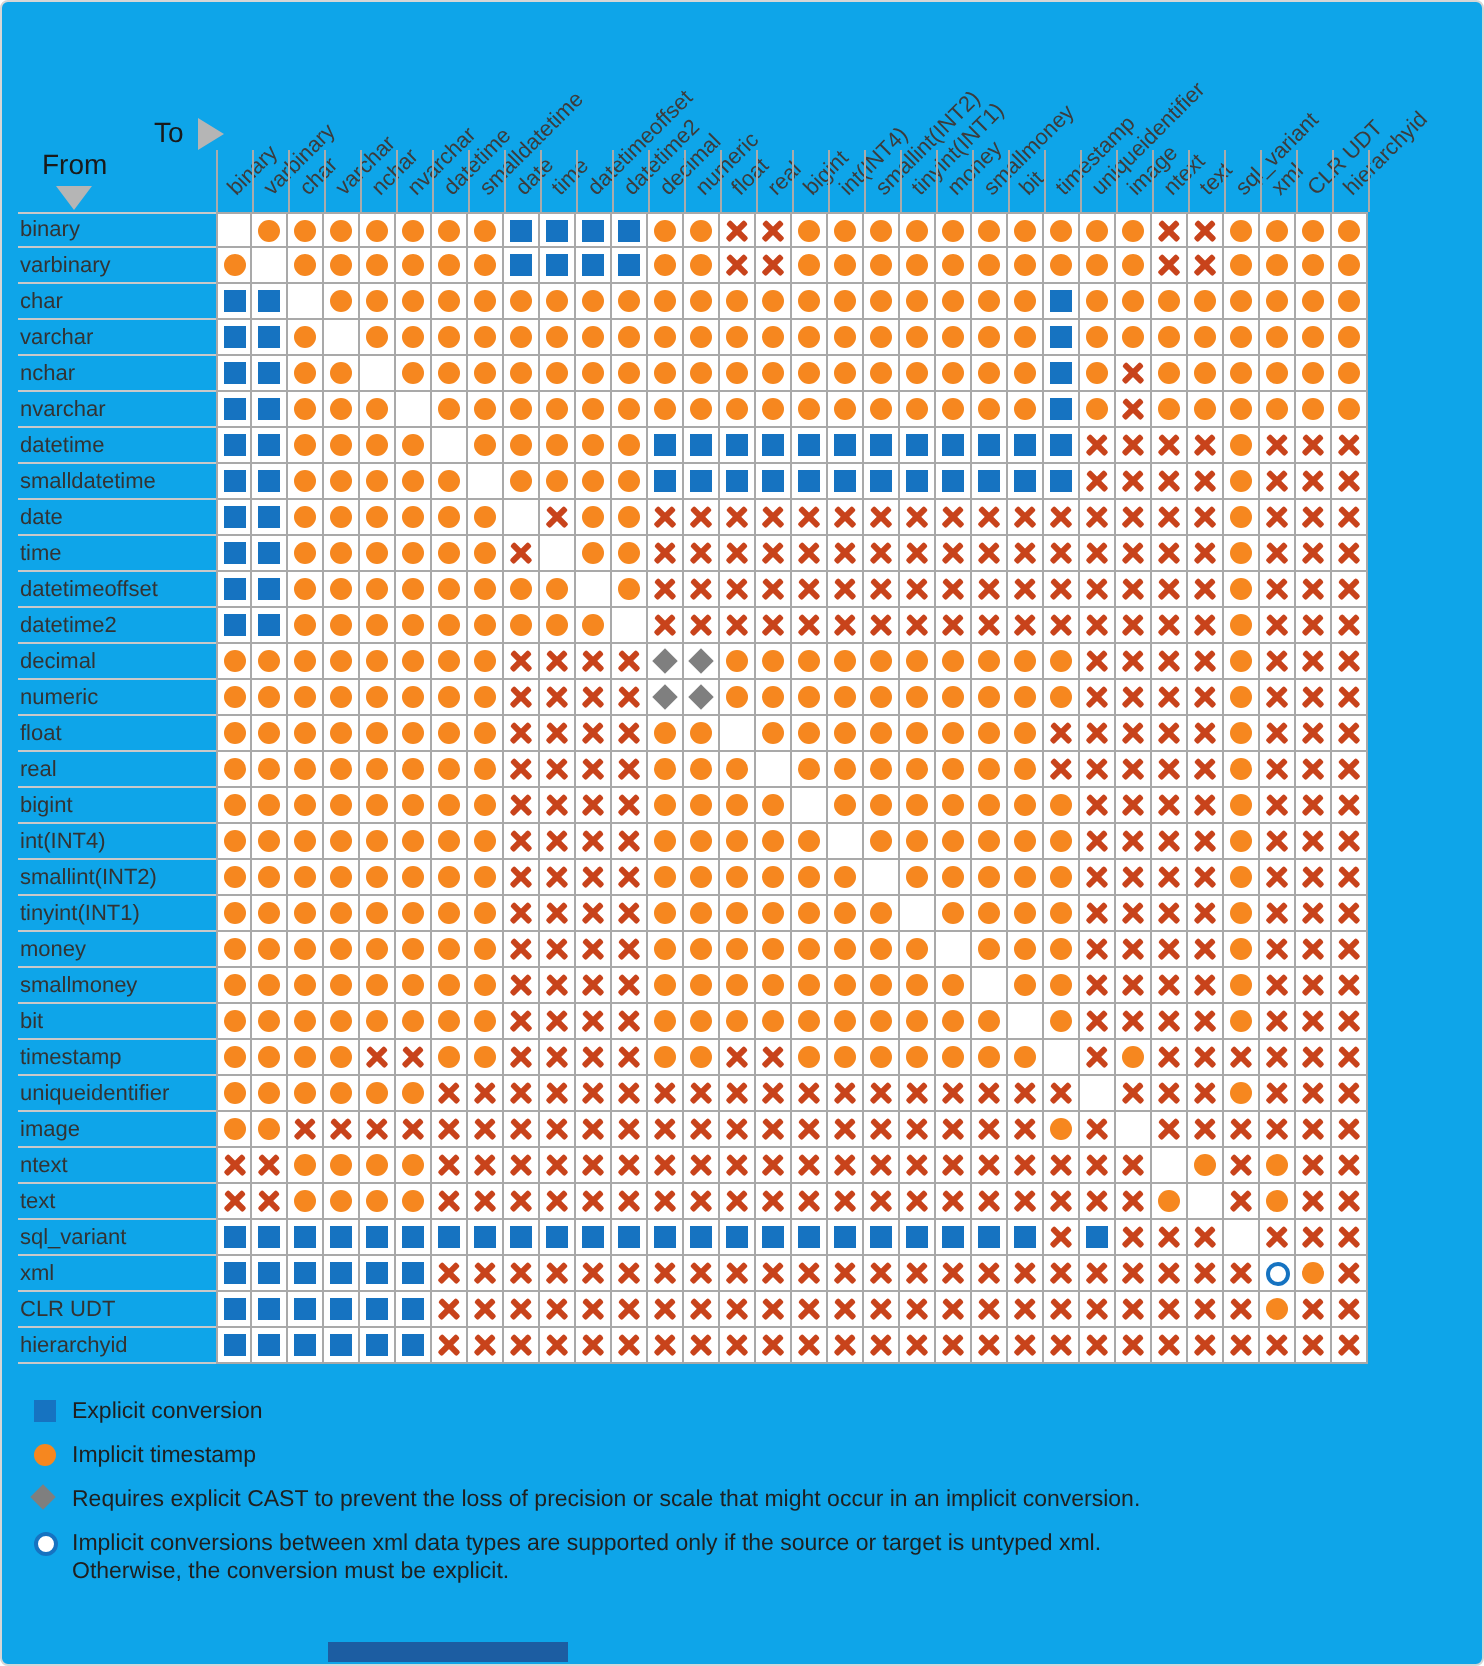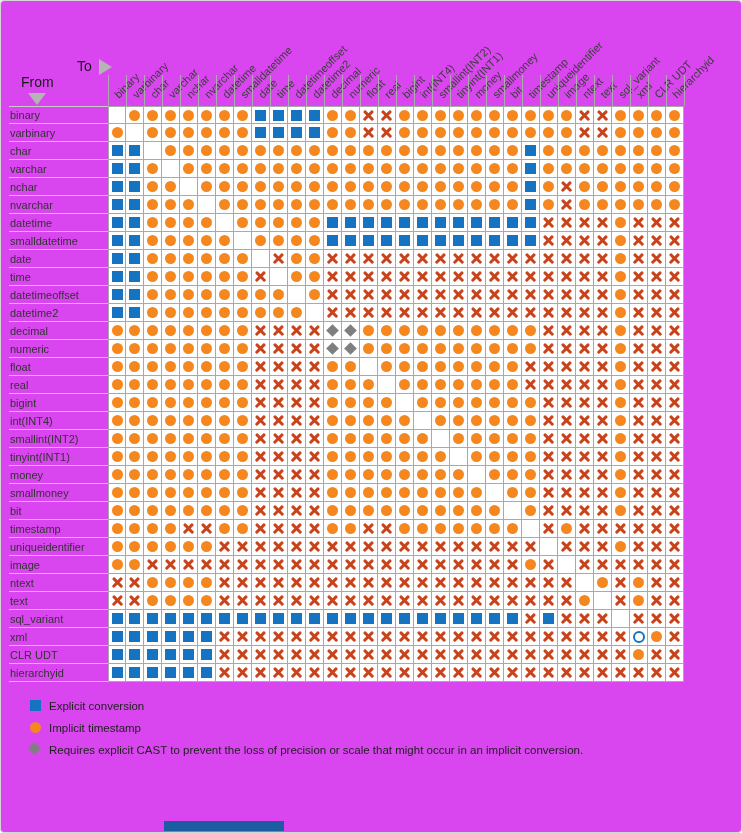--- a/index.html
+++ b/index.html
@@ -1,16 +1,16 @@
 <!DOCTYPE html>
 <html style="--c-explicit: #1673C1; --c-implicit: #F6871F; --c-notallowed: #C8431B; --c-diamond: #7F7F7F; --c-bar: #1C5DA2;"><head>
 <meta charset="utf-8">
 <style>
   html,body{margin:0;padding:0;background:#fff;font-family:"Liberation Sans",sans-serif;}
-  .page{position:relative;width:740px;height:831px;border:1px solid #d6d6d6;border-radius:4px;background:#d946ef;overflow:hidden;}
+  .page{position:relative;width:740px;height:831px;border:1px solid #d6d6d6;border-radius:4px;background:#0ea5e9;overflow:hidden;}
 
   
   .to-label{position:absolute;left:76px;top:57px;font-size:14px;color:#1a1a1a;}
   .to-triangle{position:absolute;left:98px;top:58px;width:0;height:0;
     border-left:13px solid #b5b5b5;border-top:8px solid transparent;border-bottom:8px solid transparent;}
   .from-label{position:absolute;left:20px;top:73px;font-size:14px;color:#1a1a1a;}
   .from-triangle{position:absolute;left:27px;top:92px;width:0;height:0;
     border-top:12px solid #b5b5b5;border-left:9px solid transparent;border-right:9px solid transparent;}
 
   
@@ -32,21 +32,21 @@
   .sym-e{width:11px;height:11px;background:var(--c-explicit);}
   .sym-i{width:11px;height:11px;border-radius:50%;background:var(--c-implicit);}
   .sym-x{position:relative;width:13px;height:13px;}
   .sym-x::before,.sym-x::after{content:"";position:absolute;left:0;top:5px;width:13px;height:3.4px;background:var(--c-notallowed);border-radius:1px;}
   .sym-x::before{transform:rotate(45deg);}
   .sym-x::after{transform:rotate(-45deg);}
   .sym-d{width:9px;height:9px;background:var(--c-diamond);transform:rotate(45deg);}
   .sym-o{width:8px;height:8px;border:2px solid var(--c-explicit);border-radius:50%;background:#fff;}
 
   
-  #legend{position:absolute;left:29px;top:698px;}
+  #legend{position:absolute;left:16px;top:698px;}
   .leg-item{display:flex;align-items:flex-start;margin-bottom:8px;font-size:11.5px;color:#1f1f1f;}
   .leg-icon{width:15px;flex:0 0 15px;display:flex;align-items:center;justify-content:flex-start;margin-right:4px;padding-top:1px;}
   .leg-text{line-height:14px;}
 
   .bottom-bar{position:absolute;left:163px;top:820px;width:120px;height:10px;background:var(--c-bar);}
 </style>
 </head>
 <body>
 
 <div class="page">
@@ -3186,16 +3186,22 @@
           <span class="sym-i"></span>
         </span>
         <span class="leg-text">Implicit timestamp</span>
       </div>
       <div class="leg-item">
         <span class="leg-icon">
           <span class="sym-d"></span>
         </span>
         <span class="leg-text">Requires explicit CAST to prevent the loss of precision or scale that might occur in an implicit conversion.</span>
       </div>
+      <div class="leg-item">
+        <span class="leg-icon">
+          <span class="sym-o"></span>
+        </span>
+        <span class="leg-text">Implicit conversions between xml data types are supported only if the source or target is untyped xml.<br>Otherwise, the conversion must be explicit.</span>
+      </div>
     </div>
 
   <div class="bottom-bar"></div>
 </div>
 
 </body></html>

